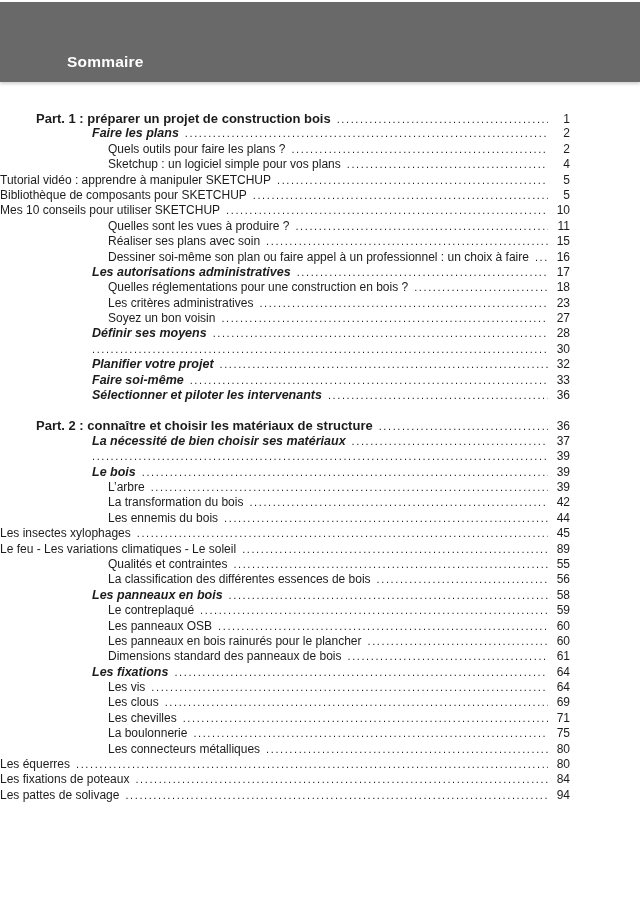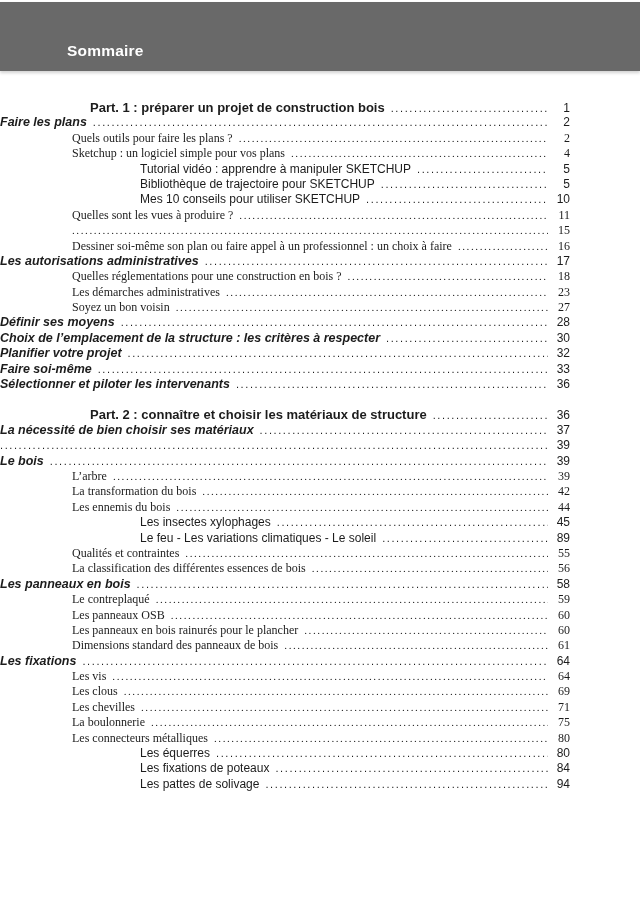--- a/index.html
+++ b/index.html
@@ -15,21 +15,21 @@
   }
   body {
     width: 640px;
     height: 905px;
     overflow: hidden;
     font-family: "Liberation Sans", "DejaVu Sans", sans-serif;
     color: var(--text-color);
   }
   .titlebar {
     margin-top: 2px;
-    height: 69px;
+    height: 80px;
     background: var(--header-bg);
     display: flex;
     align-items: flex-end;
     padding: 0 0 11px 67px;
     box-shadow: 0 2px 3px rgba(0,0,0,0.18);
   }
   .titlebar h1 {
     margin: 0;
     font-size: 15.5px;
     font-weight: 700;
@@ -41,26 +41,26 @@
     padding-right: 70px;
   }
   .toc-row {
     display: flex;
     align-items: baseline;
     height: 15.4px;
     line-height: 15.4px;
     font-size: 12px;
   }
   .toc-row.space-before { margin-top: 15px; }
-  .lvl0 { padding-left: 90px; }
+  .lvl0 { padding-left: 36px; }
   .lvl0 .label { font-weight: 700; font-size: 13px; }
-  .lvl1 { }
+  .lvl1 { padding-left: 92px; }
   .lvl1 .label { font-weight: 700; font-style: italic; font-size: 12.5px; }
-  .lvl2 { padding-left: 72px; font-family: Liberation Serif, serif; }
-  .lvl3 { padding-left: 140px; }
+  .lvl2 { padding-left: 108px; }
+  .lvl3 { }
   .label {
     flex: 0 0 auto;
     white-space: nowrap;
     margin-right: 6px;
   }
   .dots {
     flex: 1 1 auto;
     min-width: 4px;
     overflow: hidden;
     white-space: nowrap;
@@ -108,70 +108,70 @@
         <span class="label">Sketchup : un logiciel simple pour vos plans</span>
         <span class="dots"></span>
         <span class="page">4</span>
       </div>
       <div class="toc-row lvl3">
         <span class="label">Tutorial vidéo : apprendre à manipuler SKETCHUP</span>
         <span class="dots"></span>
         <span class="page">5</span>
       </div>
       <div class="toc-row lvl3">
-        <span class="label">Bibliothèque de trajectoire pour SKETCHUP</span>
+        <span class="label">Bibliothèque de composants pour SKETCHUP</span>
         <span class="dots"></span>
         <span class="page">5</span>
       </div>
       <div class="toc-row lvl3">
         <span class="label">Mes 10 conseils pour utiliser SKETCHUP</span>
         <span class="dots"></span>
         <span class="page">10</span>
       </div>
       <div class="toc-row lvl2">
         <span class="label">Quelles sont les vues à produire ?</span>
         <span class="dots"></span>
         <span class="page">11</span>
       </div>
       <div class="toc-row lvl2">
+        <span class="label">Réaliser ses plans avec soin</span>
         <span class="dots"></span>
         <span class="page">15</span>
       </div>
       <div class="toc-row lvl2">
         <span class="label">Dessiner soi-même son plan ou faire appel à un professionnel : un choix à faire</span>
         <span class="dots"></span>
         <span class="page">16</span>
       </div>
       <div class="toc-row lvl1">
         <span class="label">Les autorisations administratives</span>
         <span class="dots"></span>
         <span class="page">17</span>
       </div>
       <div class="toc-row lvl2">
         <span class="label">Quelles réglementations pour une construction en bois ?</span>
         <span class="dots"></span>
         <span class="page">18</span>
       </div>
       <div class="toc-row lvl2">
-        <span class="label">Les démarches administratives</span>
+        <span class="label">Les critères administratives</span>
         <span class="dots"></span>
         <span class="page">23</span>
       </div>
       <div class="toc-row lvl2">
         <span class="label">Soyez un bon voisin</span>
         <span class="dots"></span>
         <span class="page">27</span>
       </div>
       <div class="toc-row lvl1">
         <span class="label">Définir ses moyens</span>
         <span class="dots"></span>
         <span class="page">28</span>
       </div>
       <div class="toc-row lvl1">
-        <span class="label">Choix de l’emplacement de la structure : les critères à respecter</span>
         <span class="dots"></span>
         <span class="page">30</span>
       </div>
       <div class="toc-row lvl1">
         <span class="label">Planifier votre projet</span>
         <span class="dots"></span>
         <span class="page">32</span>
       </div>
       <div class="toc-row lvl1">
         <span class="label">Faire soi-même</span>

